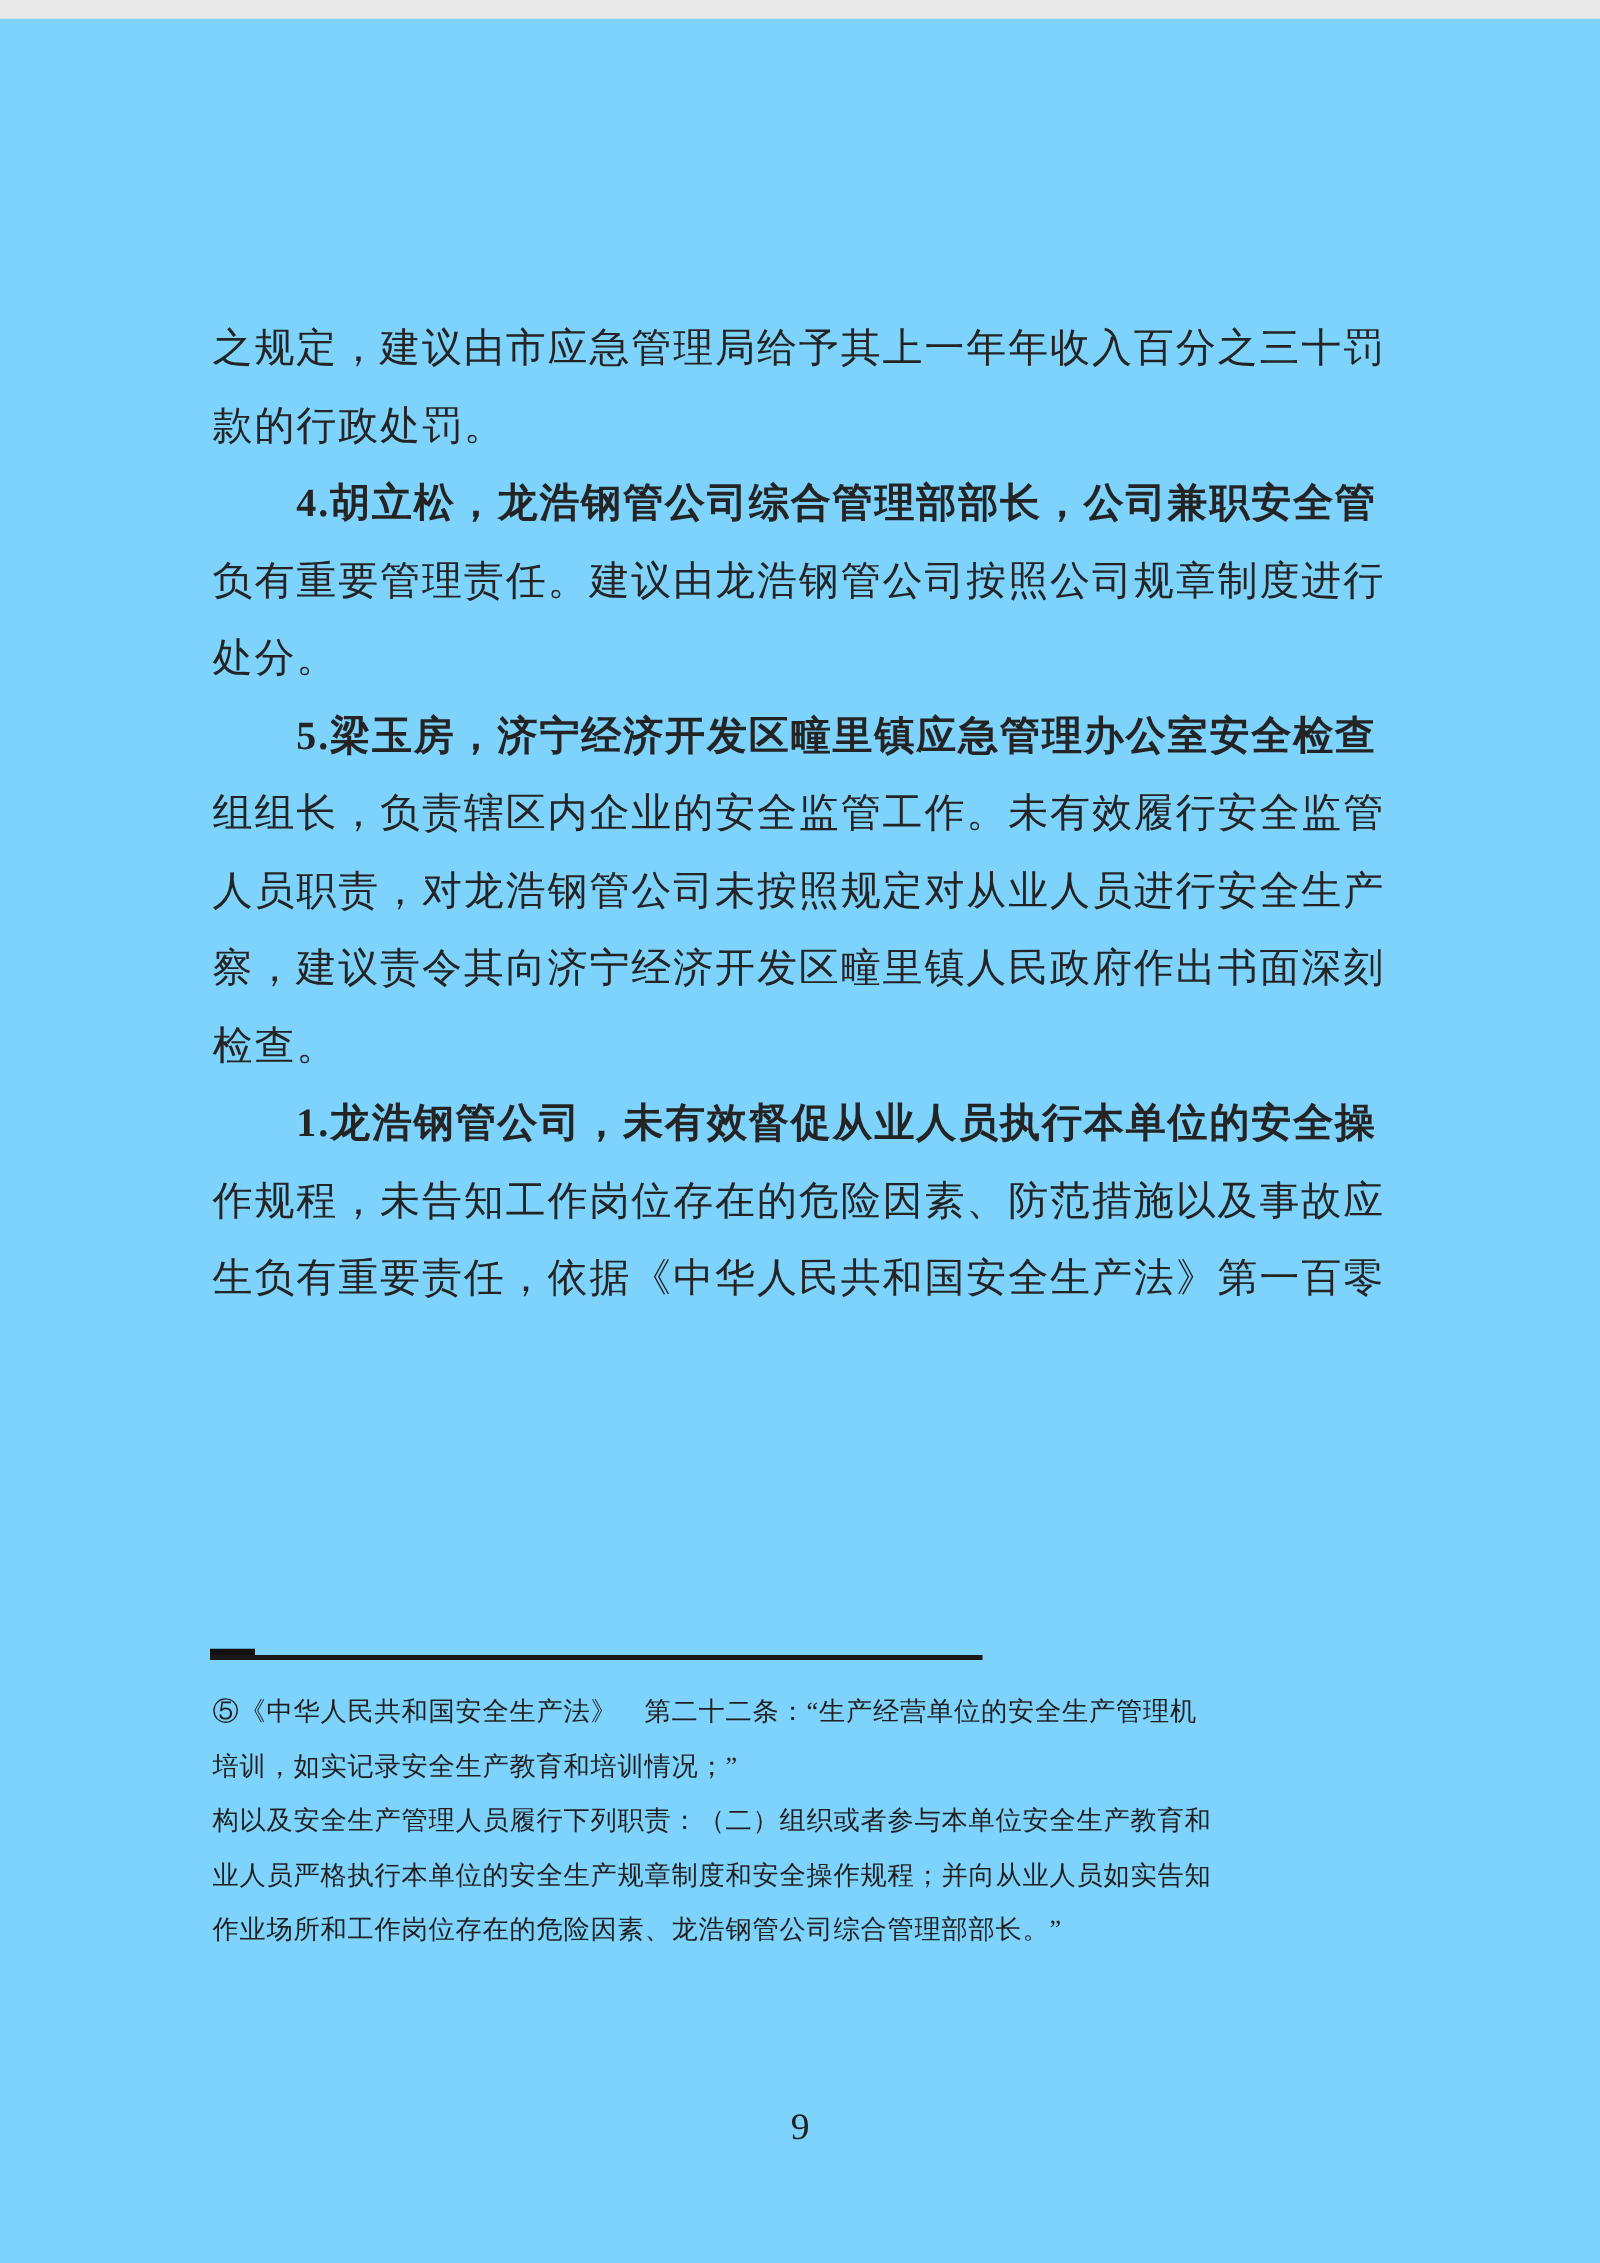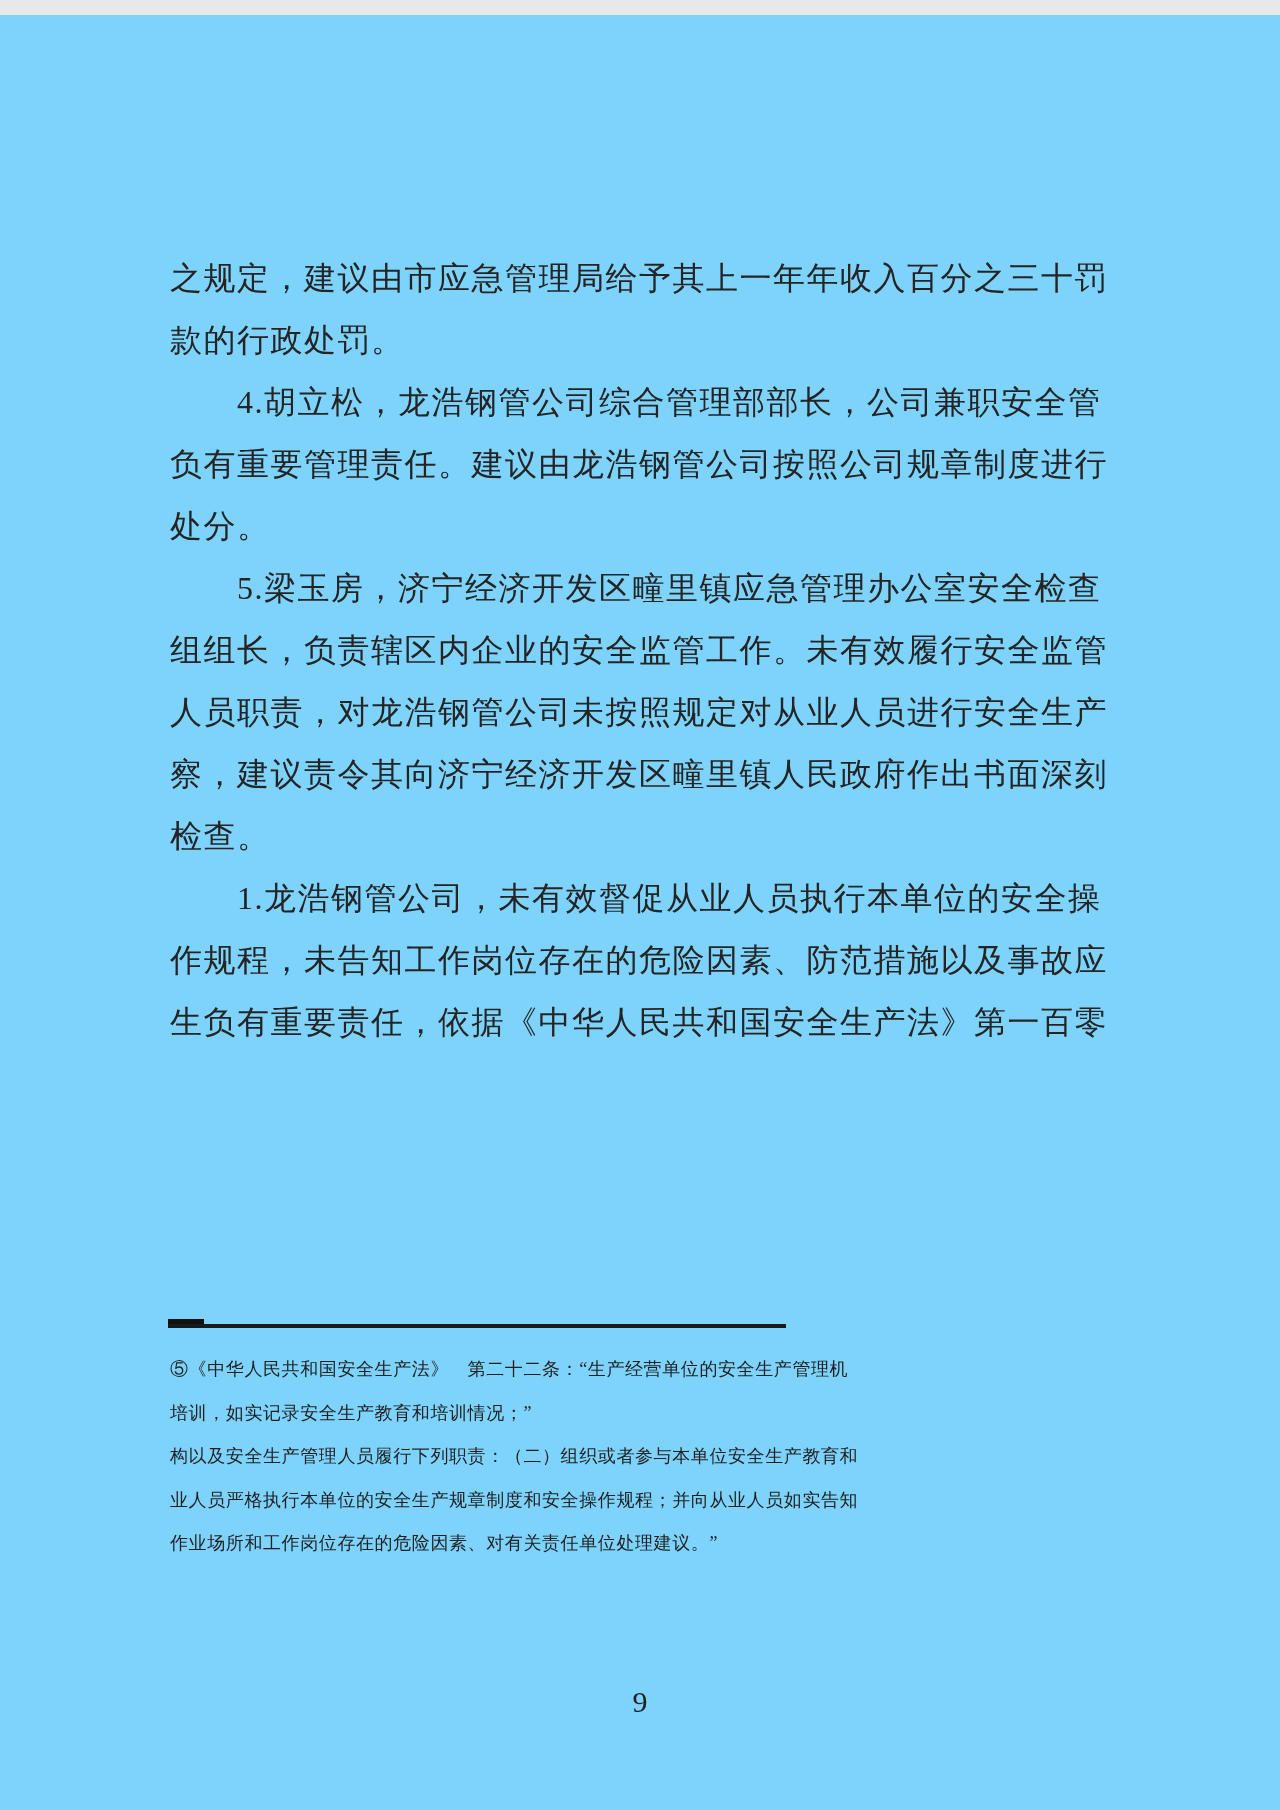--- a/index.html
+++ b/index.html
@@ -26,20 +26,21 @@
   .line {
     height: 62px;
     line-height: 62px;
     font-size: 32px;
     letter-spacing: 1.5px;
     white-space: nowrap;
     color: #242424;
   }
   .line.indent {
     padding-left: 67px;
+    font-weight: bold;
   }
   .line.heading {
     font-weight: bold;
     color: #161616;
   }
   .fn-ref {
     font-size: 19px;
     letter-spacing: 0;
     vertical-align: 14px;
     line-height: 0;
@@ -62,21 +63,21 @@
   }
   .footnote-block {
     position: absolute;
     left: 170px;
     top: 1333px;
     width: 948px;
   }
   .fn-line {
     height: 43.5px;
     line-height: 43.5px;
-    font-size: 18px;
+    font-size: 21px;
     letter-spacing: 0.6px;
     white-space: nowrap;
     color: #1f1f1f;
   }
   .page-number {
     position: absolute;
     left: 0;
     top: 1669px;
     width: 100%;
     text-align: center;
@@ -107,18 +108,18 @@
   </div>
 
   <div class="separator-dash"></div>
   <div class="separator"></div>
 
   <div class="footnote-block">
     <div class="fn-line">⑤《中华人民共和国安全生产法》　第二十二条：“生产经营单位的安全生产管理机</div>
     <div class="fn-line">培训，如实记录安全生产教育和培训情况；”</div>
     <div class="fn-line">构以及安全生产管理人员履行下列职责：（二）组织或者参与本单位安全生产教育和</div>
     <div class="fn-line">业人员严格执行本单位的安全生产规章制度和安全操作规程；并向从业人员如实告知</div>
-    <div class="fn-line">作业场所和工作岗位存在的危险因素、对有关责任单位处理建议。”</div>
+    <div class="fn-line">作业场所和工作岗位存在的危险因素、龙浩钢管公司综合管理部部长。”</div>
   </div>
 
   <div class="page-number">9</div>
 
 </div>
 
 </body></html>

